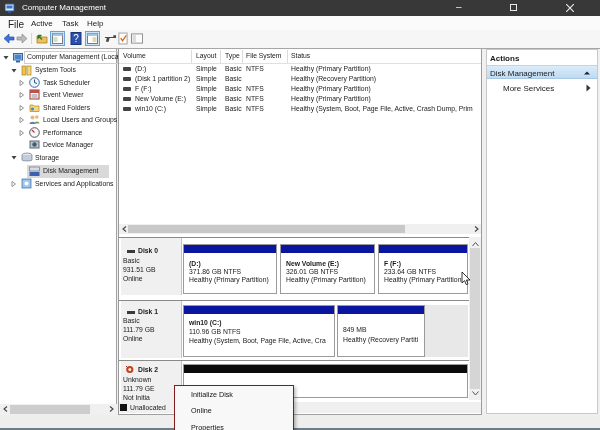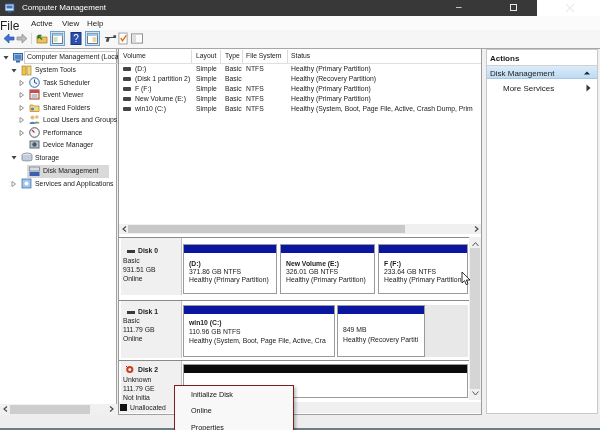--- a/index.html
+++ b/index.html
@@ -5,38 +5,38 @@
   * { margin:0; padding:0; box-sizing:border-box; }
   html,body { width:600px; height:430px; overflow:hidden; }
   body { font-family:"Liberation Sans", sans-serif; background:#fff; position:relative; }
   .abs { position:absolute; }
   .t { white-space:nowrap; }
 </style>
 </head>
 <body>
 <div class="abs" style="left:0;top:0;width:600px;height:430px;background:#ffffff;">
 
-  <div class="abs" style="left:0;top:0;width:537px;height:16px;background:#383838;">
+  <div class="abs" style="left:0;top:0;width:600px;height:16px;background:#383838;">
     <svg class="abs" style="left:5px;top:3px;" width="11" height="11" viewBox="0 0 11 11">
       <rect x="0" y="1" width="9" height="7" fill="#dfe9f5" stroke="#2a5a9c" stroke-width="1"></rect>
       <rect x="1.5" y="2.5" width="6" height="3" fill="#3c72c8"></rect>
       <rect x="3" y="8" width="3" height="2" fill="#2a5a9c"></rect>
     </svg>
     <div class="abs t" style="left:22px;top:3px;font-size:8px;color:#ffffff;">Computer Management</div>
     <div class="abs t" style="left:456px;top:1px;font-size:10px;color:#e8e8e8;">–</div>
     <div class="abs" style="left:510px;top:4px;width:7px;height:7px;border:1px solid #e8e8e8;"></div>
     <svg class="abs" style="left:566px;top:4px;" width="8" height="8" viewBox="0 0 8 8">
         <path d="M0 0 L8 8 M8 0 L0 8" stroke="#e8e8e8" stroke-width="1.2"></path>
       </svg>
   </div>
 
   <div class="abs" style="left:0;top:16px;width:600px;height:14px;background:#fbfbfb;">
-    <div class="abs t" style="left:0;top:3px;font-size:12px;color:#222;">File</div>
+    <div class="abs t" style="left:8px;top:3px;font-size:10px;color:#222;">File</div>
     <div class="abs t" style="left:31px;top:3px;font-size:8px;color:#222;">Active</div>
-    <div class="abs t" style="left:62px;top:3px;font-size:8px;color:#222;">View</div>
+    <div class="abs t" style="left:62px;top:3px;font-size:8px;color:#222;">Task</div>
     <div class="abs t" style="left:87px;top:3px;font-size:8px;color:#222;">Help</div>
   </div>
 
   <div class="abs" style="left:0;top:30px;width:600px;height:19px;background:#f6f6f6;border-bottom:1px solid #a6a6a6;">
     <svg class="abs" style="left:3px;top:3px;" width="12" height="11" viewBox="0 0 12 11">
       <path d="M6 1 L1 5.5 L6 10 L6 7 L11 7 L11 4 L6 4 Z" fill="#3f6fd8" stroke="#27549f" stroke-width="0.7"></path>
     </svg>
     <svg class="abs" style="left:16px;top:3px;" width="12" height="11" viewBox="0 0 12 11">
       <path d="M6 1 L11 5.5 L6 10 L6 7 L1 7 L1 4 L6 4 Z" fill="#b8bcc0" stroke="#888" stroke-width="0.7"></path>
     </svg>

